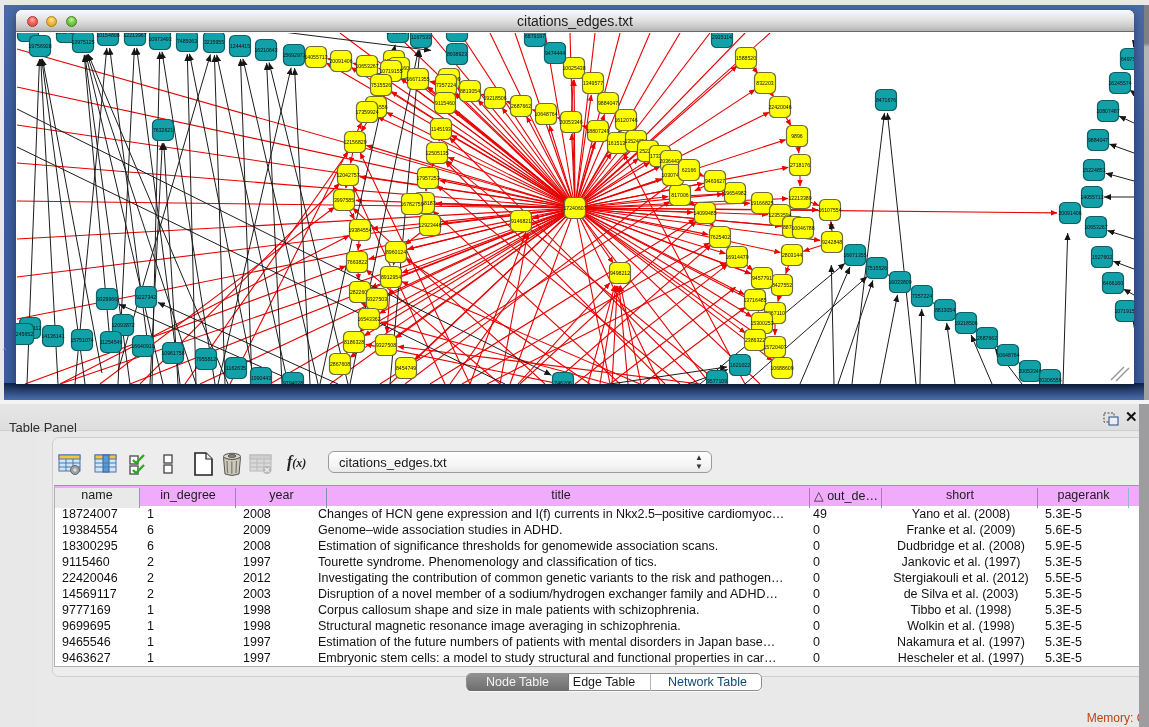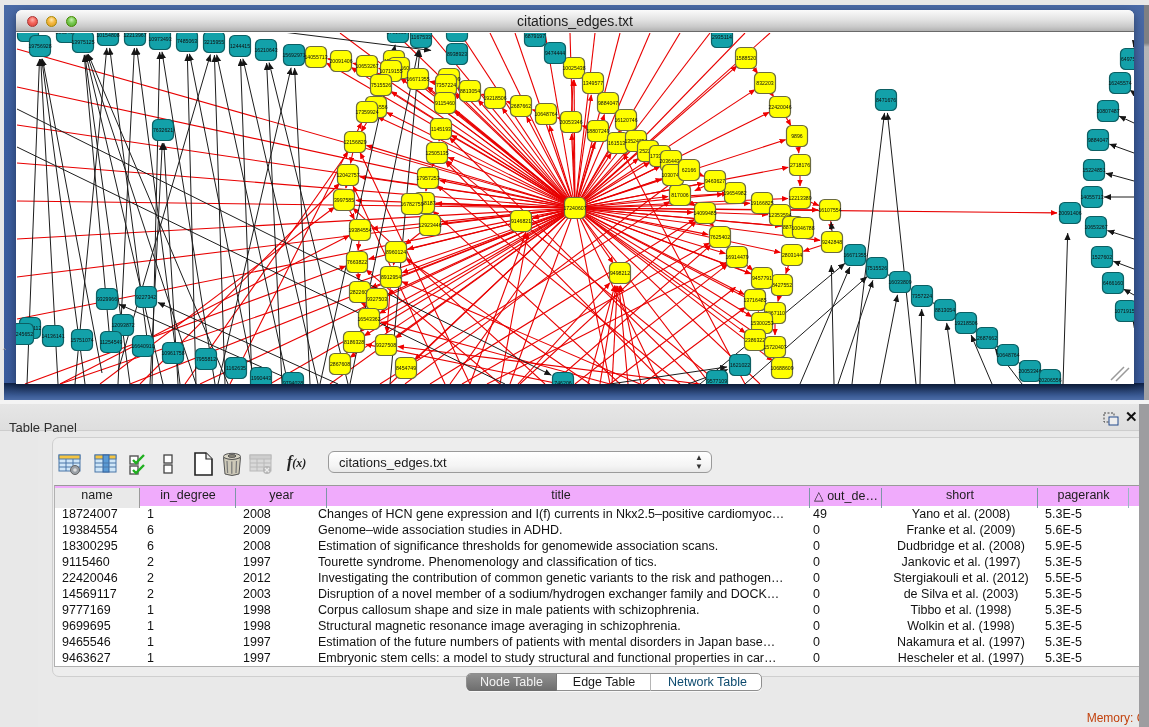--- a/index.html
+++ b/index.html
@@ -52,21 +52,21 @@
 .c3 { left:263px; width:495px; }
 .c4 { left:758px; width:66px; }
 .c5 { left:828px; width:156px; text-align:center; }
 .c6 { left:990px; width:96px; }
 #vscroll { position:absolute; left:1102px; top:20px; width:14px; height:161px; background:#fafafa; border-left:1px solid #e0e0e0; }
 #vthumb { position:absolute; left:2.5px; top:2px; width:9px; height:19px; border-radius:5px; background:#b0b0b0; }
 #tabs { position:absolute; left:413px; top:235px; width:296px; height:18px;
   border:1px solid #8f8f8f; border-radius:5px; background:#fff; font-size:12.5px;
   box-shadow:0 1px 0 rgba(255,255,255,0.7); }
 #tabs .seg { position:absolute; top:0; height:17px; line-height:17px; text-align:center; }
-#seg1 { left:0; width:90px; background:linear-gradient(180deg,#909090,#6d6d6d);
+#seg1 { left:0; width:102px; background:linear-gradient(180deg,#909090,#6d6d6d);
   color:#f3f3f3; border-radius:4px 0 0 4px; border-right:1px solid #777; }
 #seg2 { left:91px; width:93px; color:#1a1a1a; border-right:1px solid #b5b5b5; }
 #seg3 { left:185px; width:111px; color:#0c4a6e; }
 #status { position:absolute; left:0; top:272px; width:1139px; height:23px; }
 #status .mem { position:absolute; right:23px; top:7px; font-size:12px; color:#c2410c; }
 #memdot { position:absolute; right:6px; top:3px; width:13px; height:13px; border-radius:50%;
   background:#33c42e; border:1px solid #1d6e1a; }
 #fico { position:absolute; left:1103px; top:8px; width:16px; height:14px; }
 #xico { position:absolute; left:1125px; top:4px; width:14px; height:14px; font-size:15px; font-weight:bold; color:#111; }
 .ticon { position:absolute; top:2px; }
@@ -1053,21 +1053,21 @@
               <div class="c2">2012</div>
               <div class="c3">Investigating the contribution of common genetic variants to the risk and pathogen…</div>
               <div class="c4">0</div>
               <div class="c5">Stergiakouli et al. (2012)</div>
               <div class="c6">5.5E-5</div>
             </div>
 <div class="tr">
               <div class="c0">14569117</div>
               <div class="c1">2</div>
               <div class="c2">2003</div>
-              <div class="c3">Disruption of a novel member of a sodium/hydrogen exchanger family and DOCK…</div>
+              <div class="c3">Disruption of a novel member of a sodium/hydrogen exchanger family and ADHD…</div>
               <div class="c4">0</div>
               <div class="c5">de Silva et al. (2003)</div>
               <div class="c6">5.3E-5</div>
             </div>
 <div class="tr">
               <div class="c0">9777169</div>
               <div class="c1">1</div>
               <div class="c2">1998</div>
               <div class="c3">Corpus callosum shape and size in male patients with schizophrenia.</div>
               <div class="c4">0</div>

